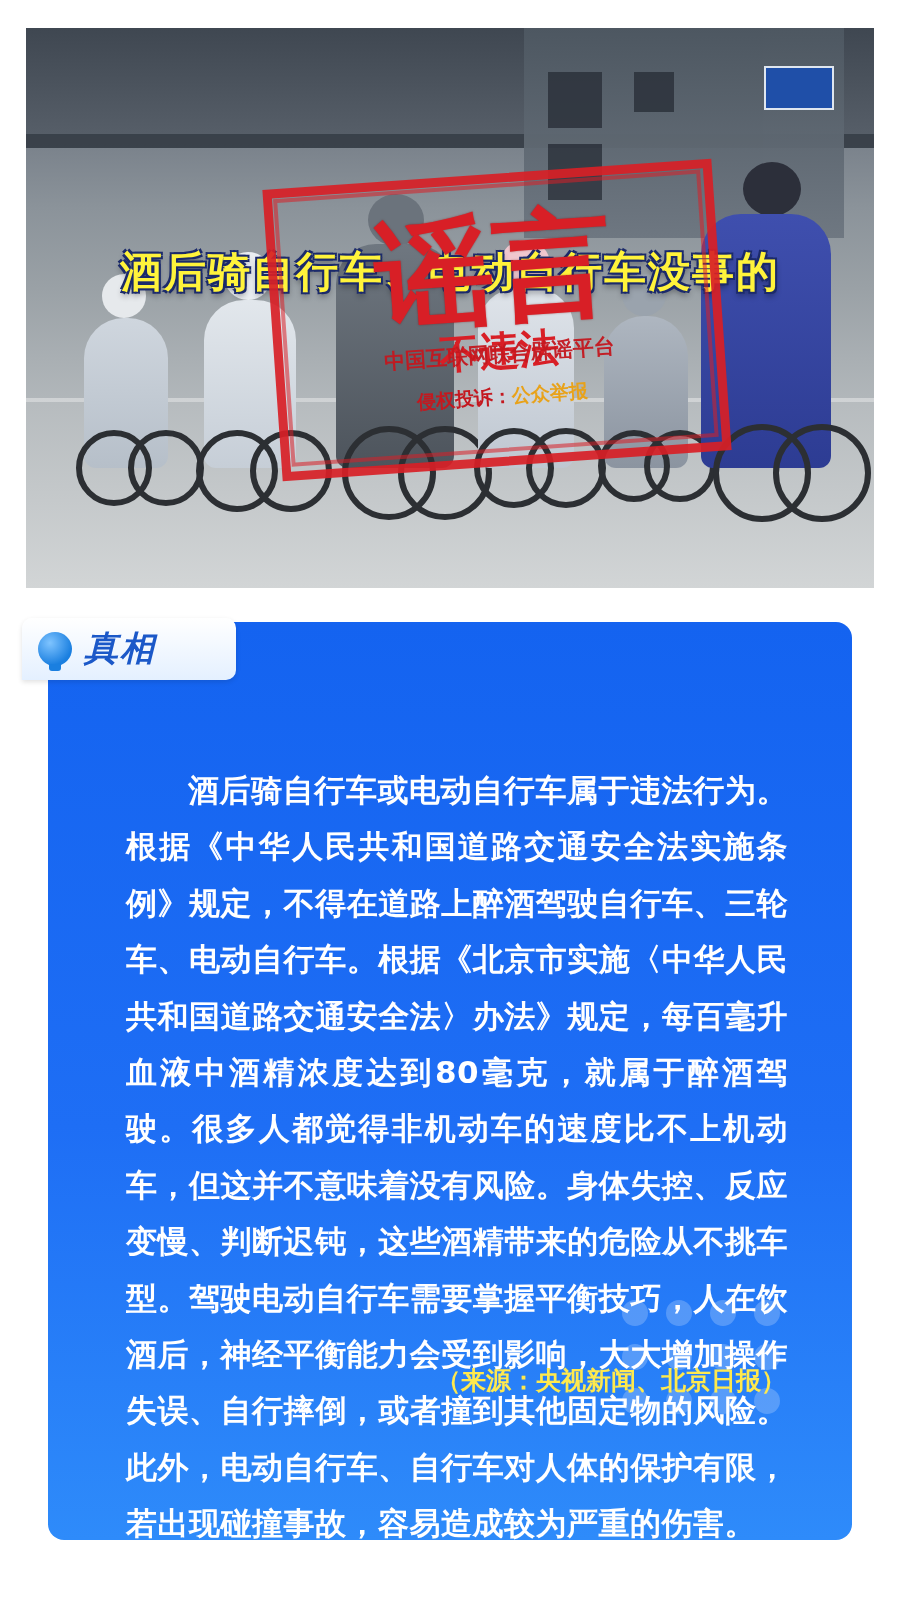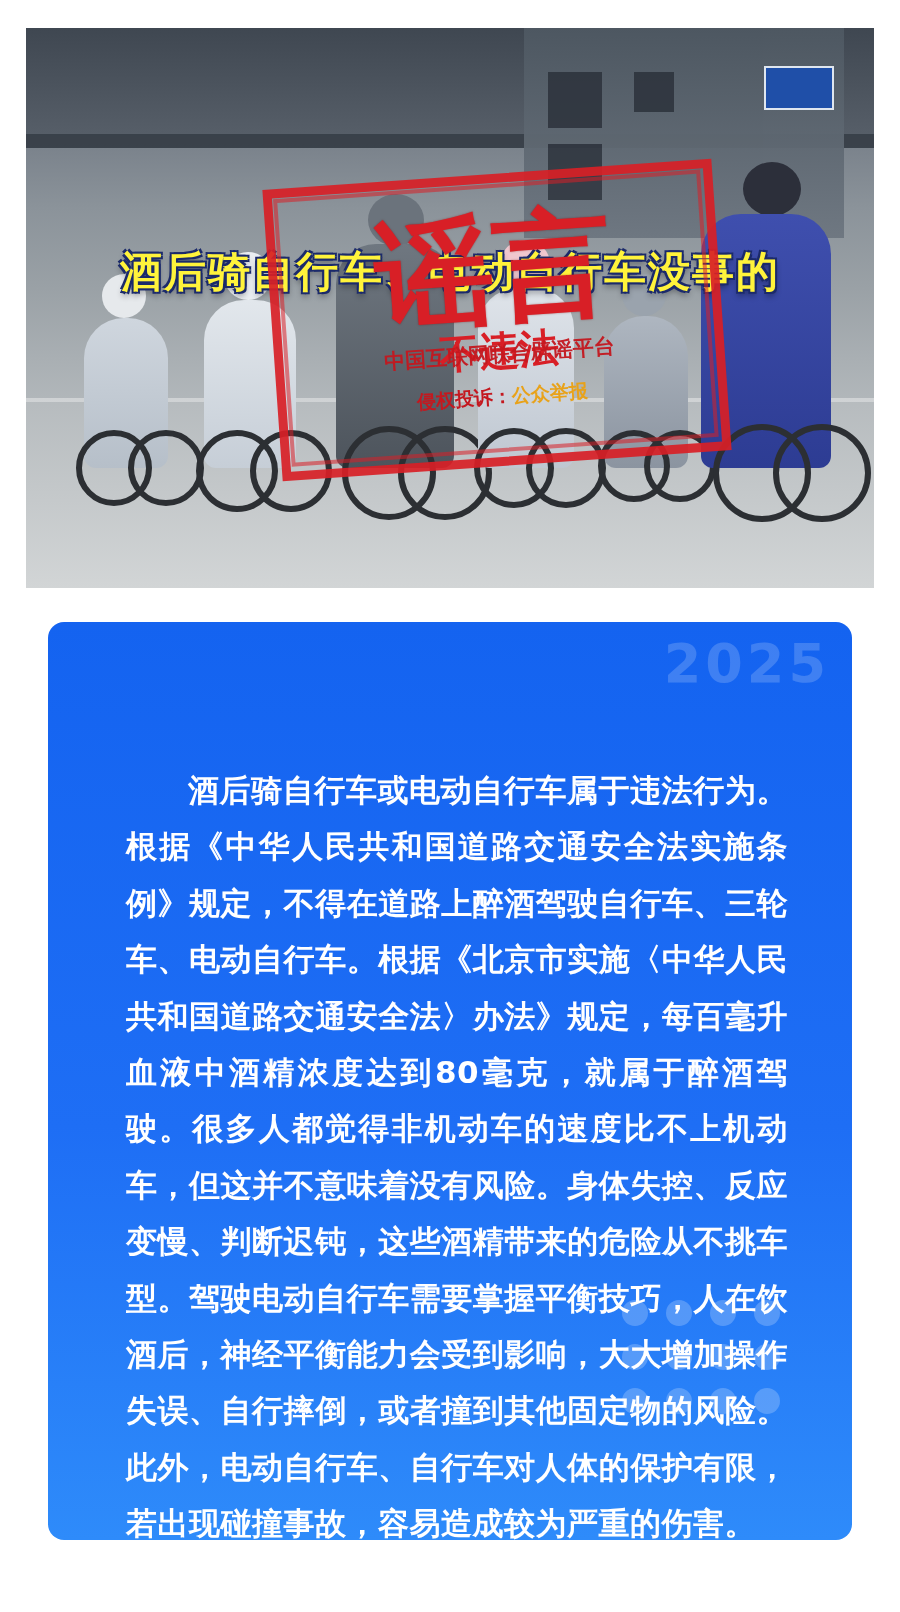--- a/index.html
+++ b/index.html
@@ -349,33 +349,37 @@
       <div class="stamp-word">谣言</div>
       <div class="stamp-sub">不违法</div>
       <div class="stamp-org">中国互联网联合辟谣平台</div>
       <div class="stamp-report">
         <span>侵权投诉：</span><span class="hl">公众举报</span>
       </div>
     </div>
   </div>
 
   <div class="truth-card">
-    <div class="year-watermark">2025</div>
     <div class="dots">
       <i style="left:0;   top:0;"></i>
       <i style="left:44px; top:0;"></i>
       <i style="left:88px; top:0;"></i>
       <i style="left:132px;top:0;"></i>
       <i style="left:0;   top:44px;"></i>
       <i style="left:44px; top:44px;"></i>
       <i style="left:88px; top:44px;"></i>
       <i style="left:132px;top:44px;"></i>
       <i style="left:0;   top:88px;"></i>
       <i style="left:44px; top:88px;"></i>
       <i style="left:88px; top:88px;"></i>
       <i style="left:132px;top:88px;"></i>
     </div>
 
     <div class="truth-body">酒后骑自行车或电动自行车属于违法行为。根据《中华人民共和国道路交通安全法实施条例》规定，不得在道路上醉酒驾驶自行车、三轮车、电动自行车。根据《北京市实施〈中华人民共和国道路交通安全法〉办法》规定，每百毫升血液中酒精浓度达到80毫克，就属于醉酒驾驶。很多人都觉得非机动车的速度比不上机动车，但这并不意味着没有风险。身体失控、反应变慢、判断迟钝，这些酒精带来的危险从不挑车型。驾驶电动自行车需要掌握平衡技巧，人在饮酒后，神经平衡能力会受到影响，大大增加操作失误、自行摔倒，或者撞到其他固定物的风险。此外，电动自行车、自行车对人体的保护有限，若出现碰撞事故，容易造成较为严重的伤害。</div>
+    <div class="truth-source">（来源：央视新闻、北京日报）</div>
   </div>
 
+  <div class="truth-tab">
+    <span class="bulb"></span>
+    <span class="truth-tab-label">真相</span>
+  </div>
 
 </div>
 
 </body></html>

